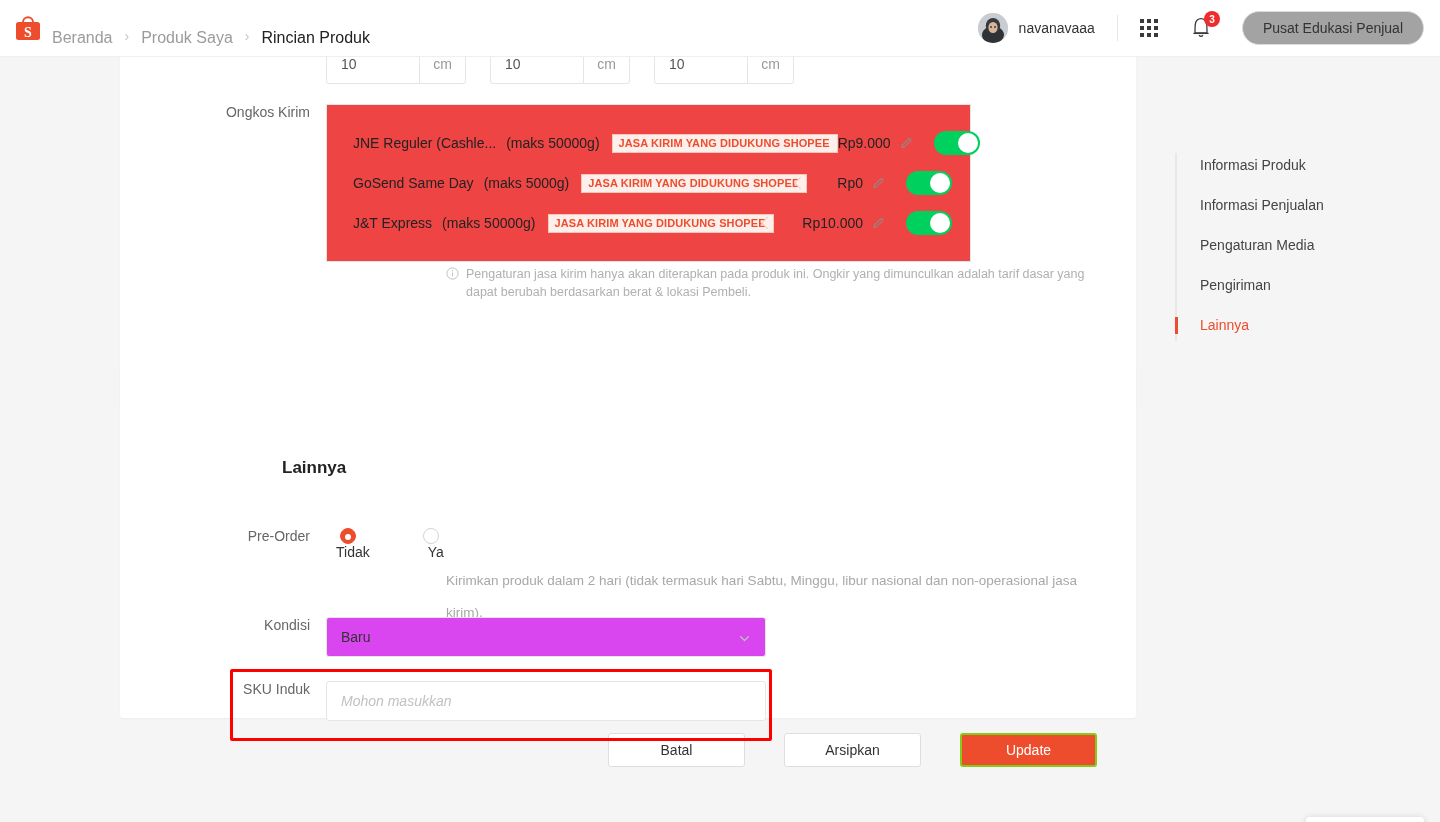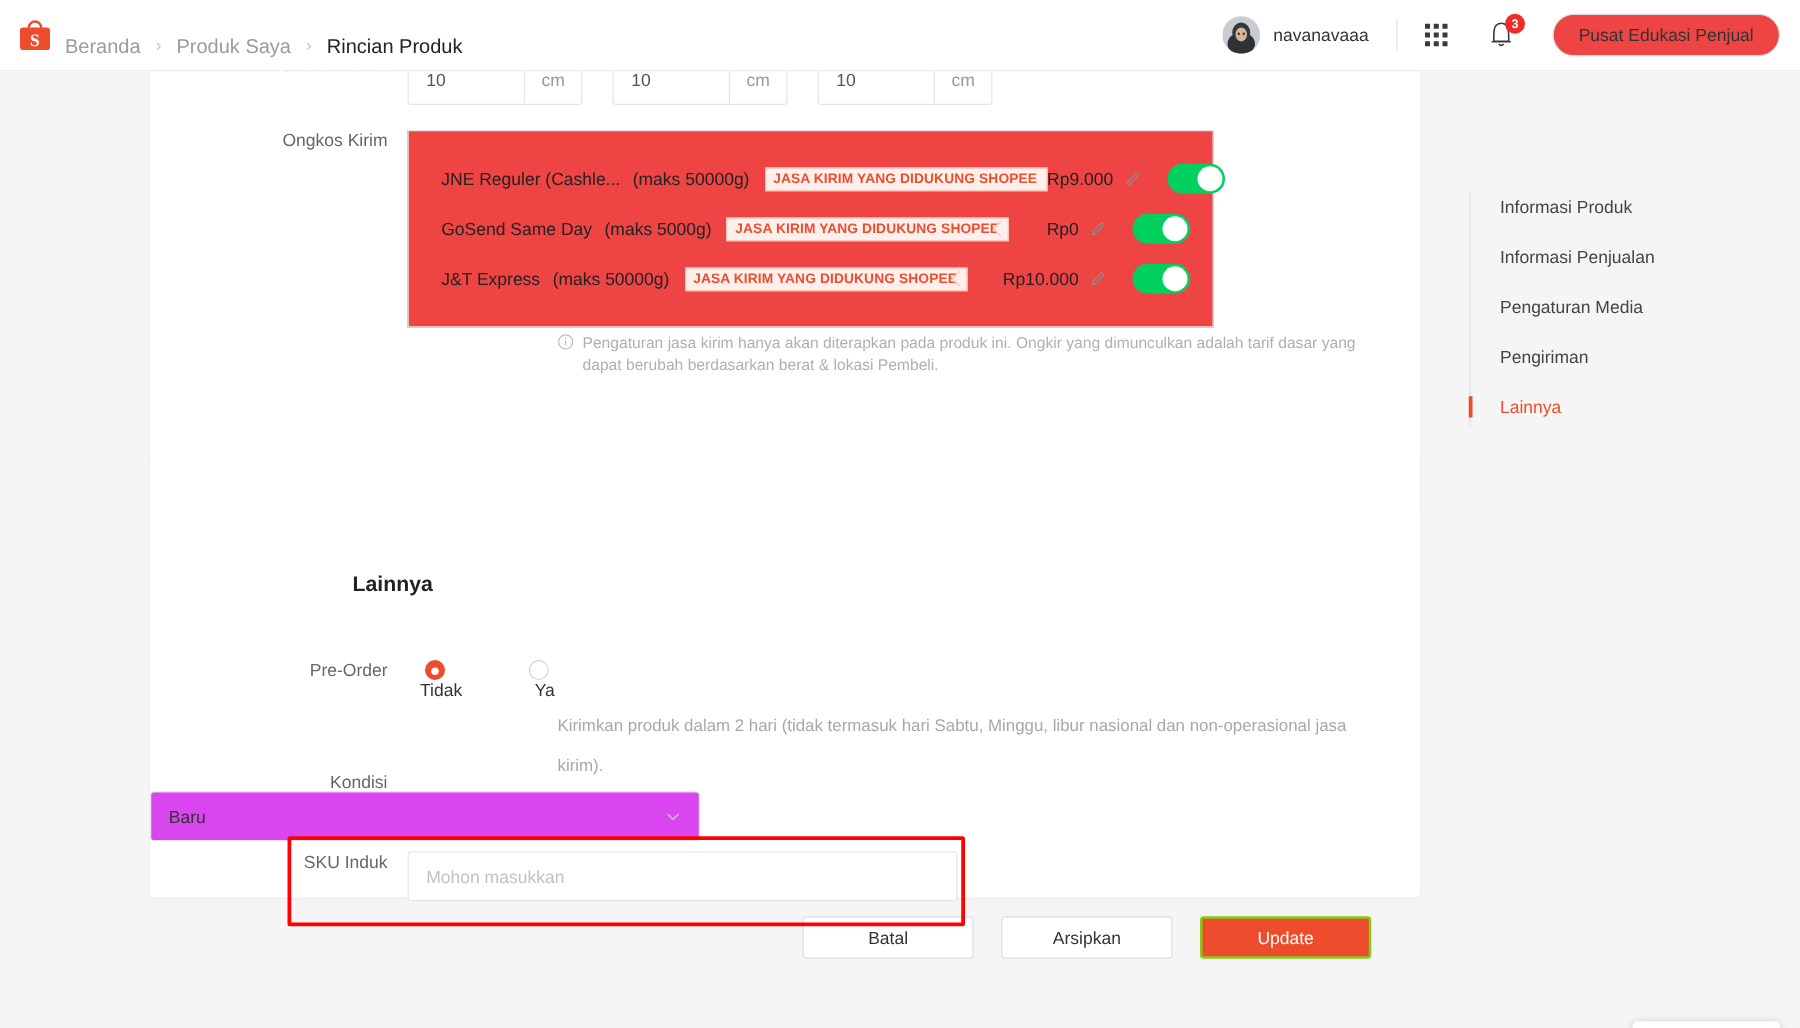--- a/index.html
+++ b/index.html
@@ -45,21 +45,21 @@
   .bell-badge {
     position: absolute; top: -5px; right: -8px;
     background: #ee2c2c; color: #fff; font-size: 10px;
     min-width: 16px; height: 16px; border-radius: 8px;
     display: flex; align-items: center; justify-content: center;
     font-weight: 700; padding: 0 4px;
   }
   .edu-btn {
     margin-left: 30px; height: 34px; padding: 0 20px;
     border: 1px solid #dcdcdc; border-radius: 17px;
-    background: #ef4444; font-size: 14px; color: #333;
+    background: #a3a3a3; font-size: 14px; color: #333;
     display: flex; align-items: center; cursor: pointer;
     white-space: nowrap;
   }
 
   
   .page { position: absolute; top: 57px; left: 0; width: 1159px; height: 765px; background: #f5f5f5; }
 
   .card {
     position: absolute; left: 120px; width: 1016px;
     background: #ffffff; border-radius: 3px;
@@ -156,54 +156,55 @@
     content: ""; position: absolute; top: 4.5px; left: 4.5px;
     width: 6px; height: 6px; border-radius: 50%; background: #fff;
   }
   .radio-label { font-size: 14px; color: #333; margin-left: 10px; }
 
   .po-help {
     position: absolute; top: 200px; left: 326px; width: 652px;
     font-size: 13.5px; color: #a8a8a8; line-height: 32px;
   }
 
-  .kondisi-row { position: absolute; top: 252px; left: 0; width: 100%; flex-direction: column; }
+  .kondisi-row { position: absolute; top: 252px; left: 0; width: 100%; }
   .select-box {
     width: 440px; height: 40px; border: 1px solid #e5e5e5;
     border-radius: 3px; background: #d946ef;
     display: flex; align-items: center; padding: 0 14px;
     cursor: pointer;
   }
   .select-val { font-size: 14px; color: #333; }
   .chevron { margin-left: auto; width: 13px; height: 13px; }
 
   .sku-row { position: absolute; top: 316px; left: 0; width: 100%; }
   .input-box {
     width: 440px; height: 40px; border: 1px solid #e5e5e5;
     border-radius: 3px; background: #fff;
     display: flex; align-items: center; padding: 0 14px;
   }
   .input-box input {
     border: none; outline: none; width: 100%;
     font-size: 14px; color: #333; background: transparent;
     font-family: "Liberation Sans", sans-serif;
+    font-style: italic;
   }
   .input-box input::placeholder { color: #c2c2c2; }
 
   .annot-box {
     position: absolute; left: 230px; top: 612px;
     width: 542px; height: 72px;
     border: 3px solid #ff0000; border-radius: 2px;
     pointer-events: none; z-index: 30;
   }
 
   
   .actions {
     position: absolute; top: 676px; left: 0; width: 1136px;
-    display: flex; justify-content: flex-end; gap: 22px; padding-right: 39px;
+    display: flex; justify-content: flex-end; gap: 39px; padding-right: 39px;
   }
   .btn {
     height: 34px; min-width: 137px; border-radius: 3px;
     font-size: 14px; display: flex; align-items: center;
     justify-content: center; cursor: pointer;
     font-family: "Liberation Sans", sans-serif;
   }
   .btn-ghost { background: #fff; border: 1px solid #dedede; color: #333; }
   .btn-primary { background: #ee4d2d; border: 2px solid #84cc16; color: #fff; }
 

